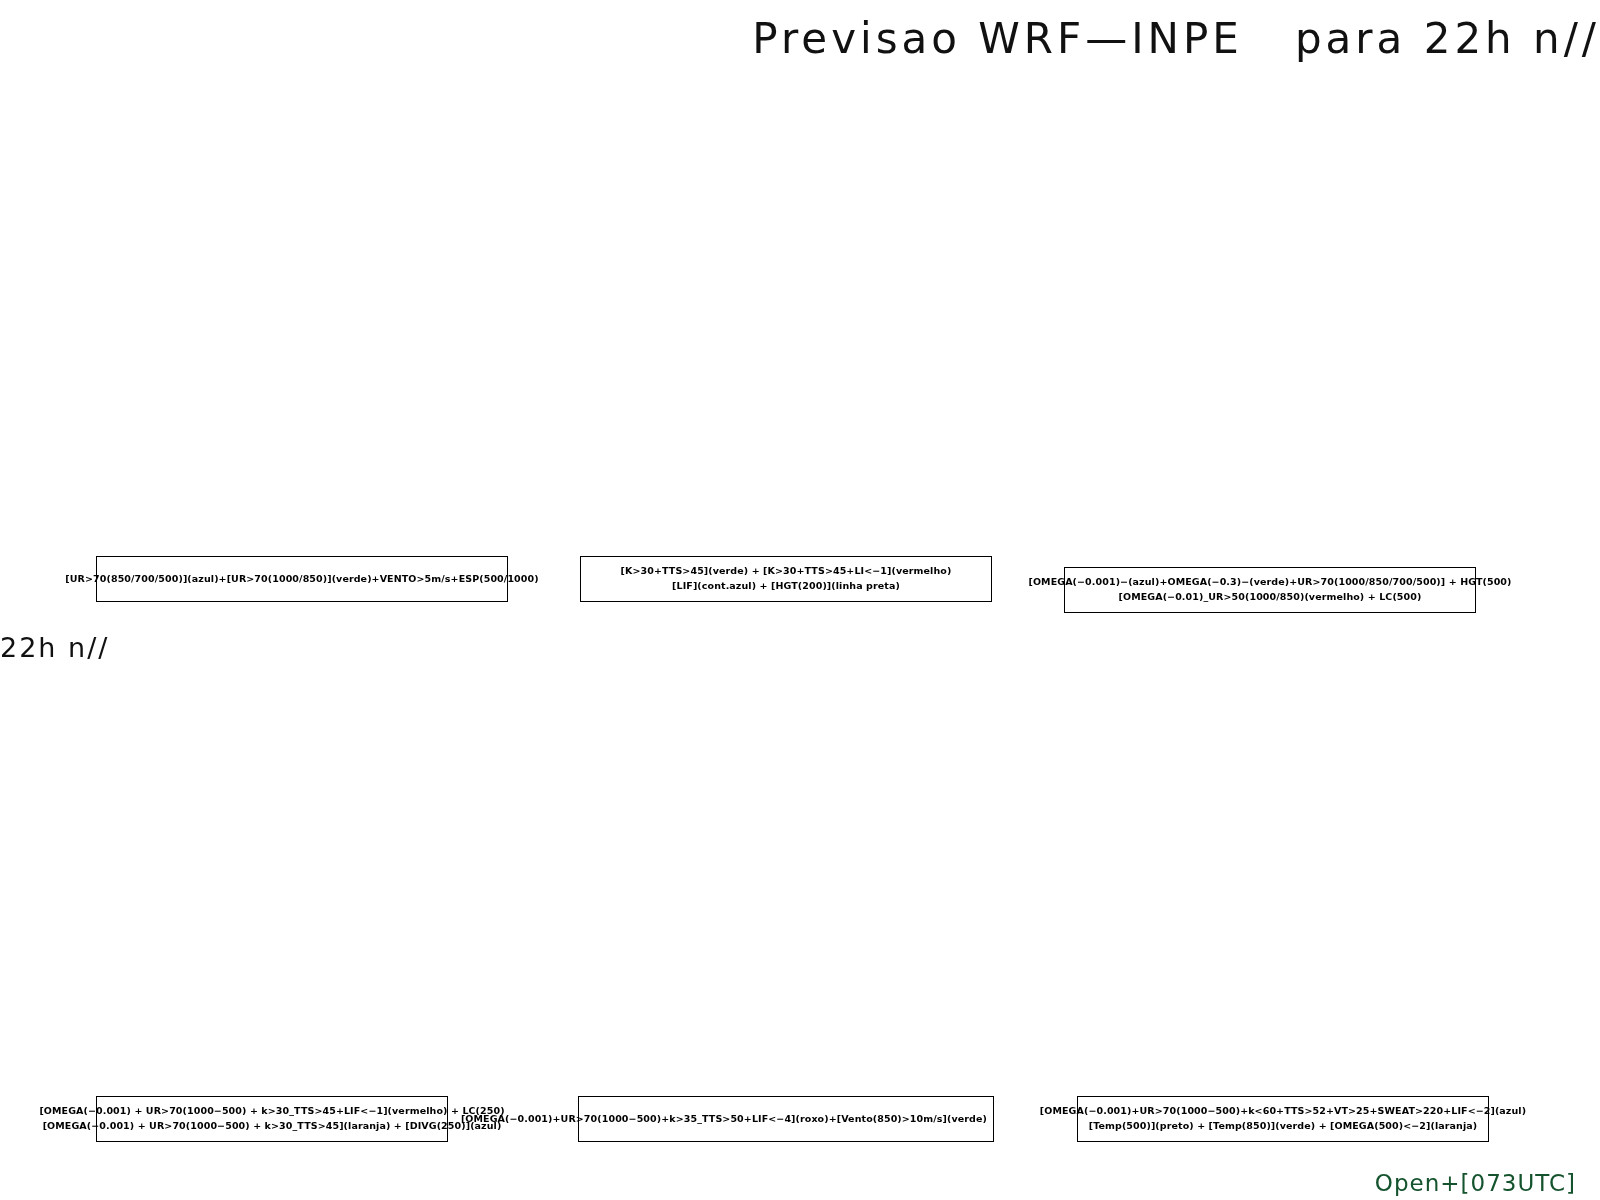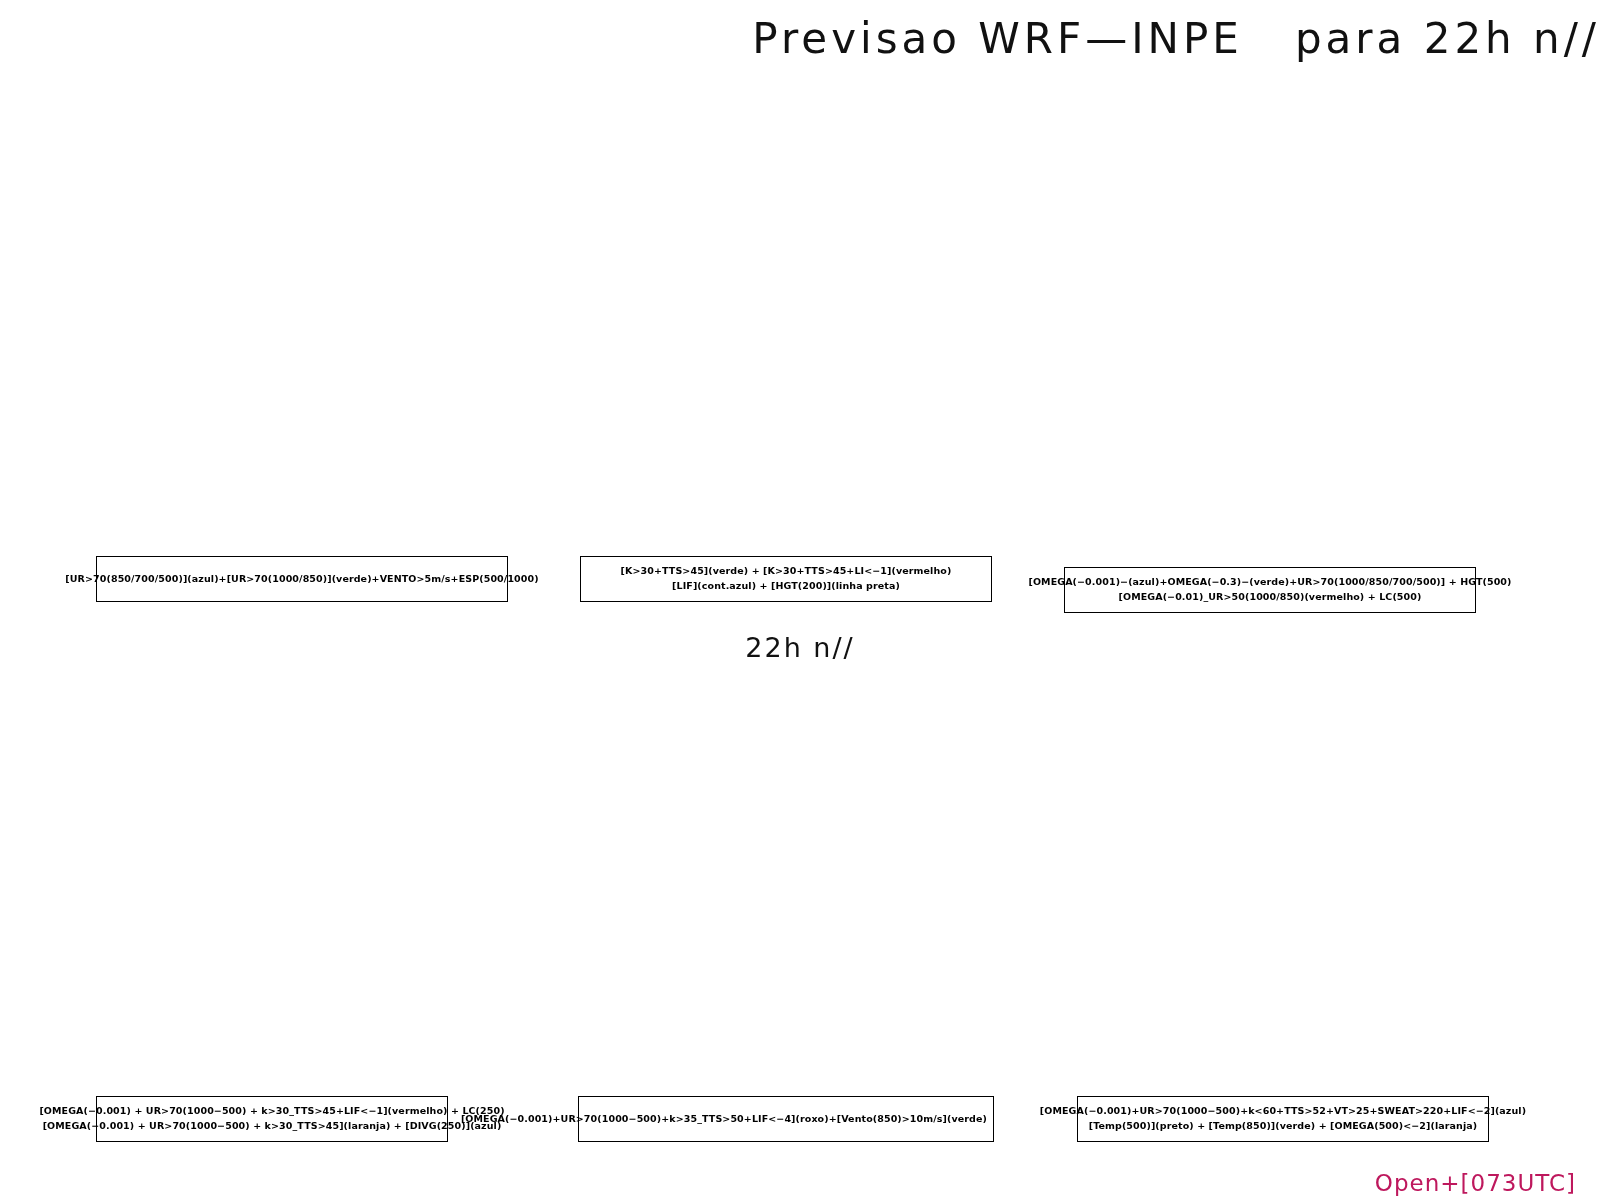--- a/index.html
+++ b/index.html
@@ -30,35 +30,34 @@
     color: #111111;
     white-space: pre;
   }
 
   
   .mid-caption {
     position: absolute;
     top: 632px;
     left: 0;
     width: 1600px;
-    text-align: center;
     font-size: 27px;
     letter-spacing: 2px;
     color: #111111;
     white-space: pre;
   }
 
   
   .corner-stamp {
     position: absolute;
     right: 24px;
     bottom: 4px;
     font-size: 23px;
     letter-spacing: 1px;
-    color: #be185d;
+    color: #14532d;
     white-space: pre;
   }
 
   
   .legend-box {
     position: absolute;
     box-sizing: border-box;
     border: 1.6px solid #000000;
     background: #ffffff;
     display: flex;

